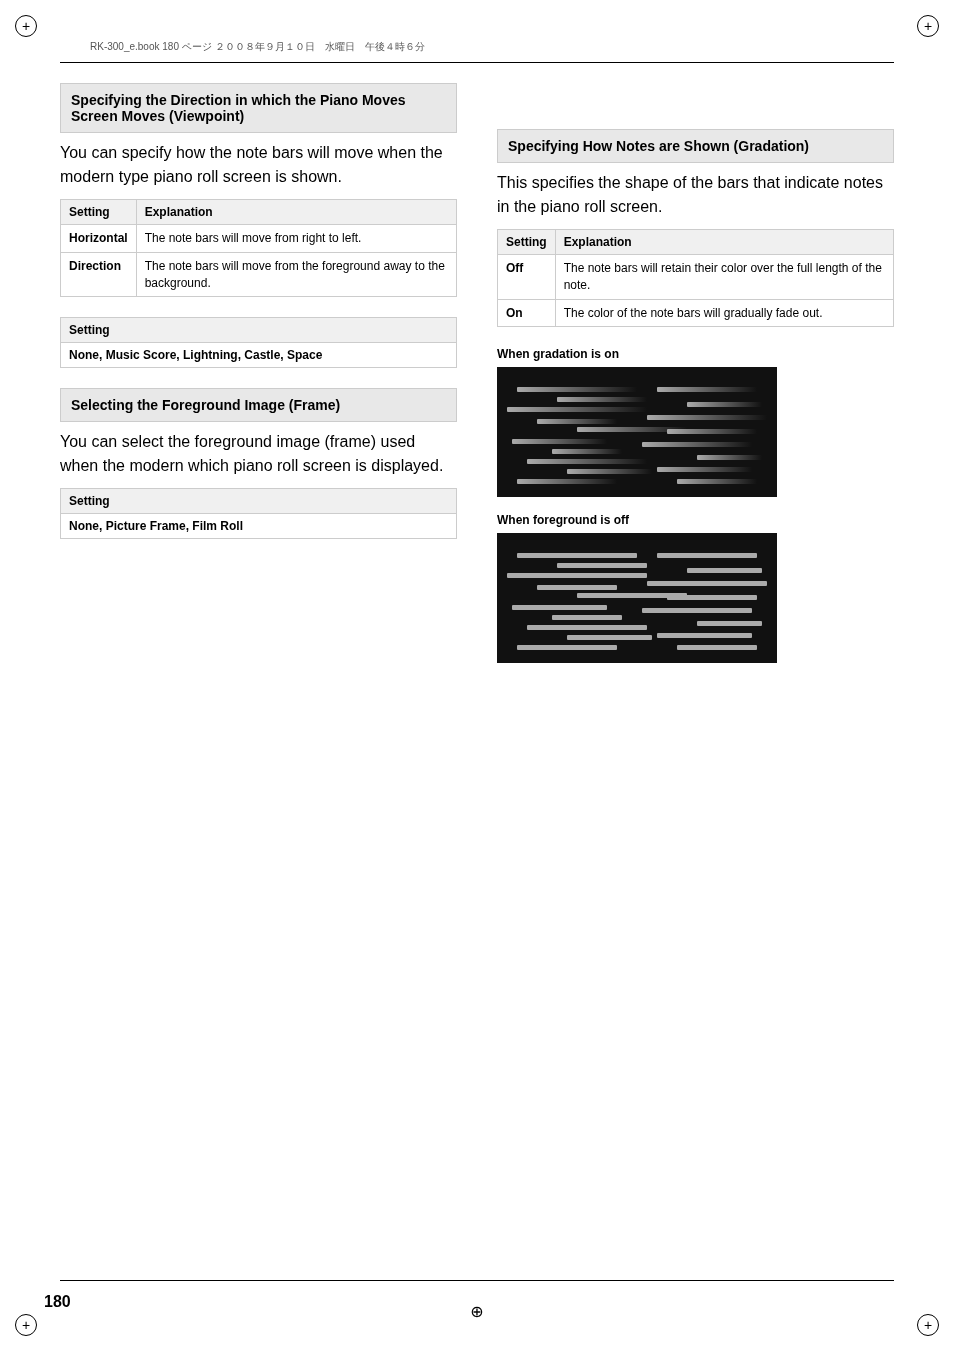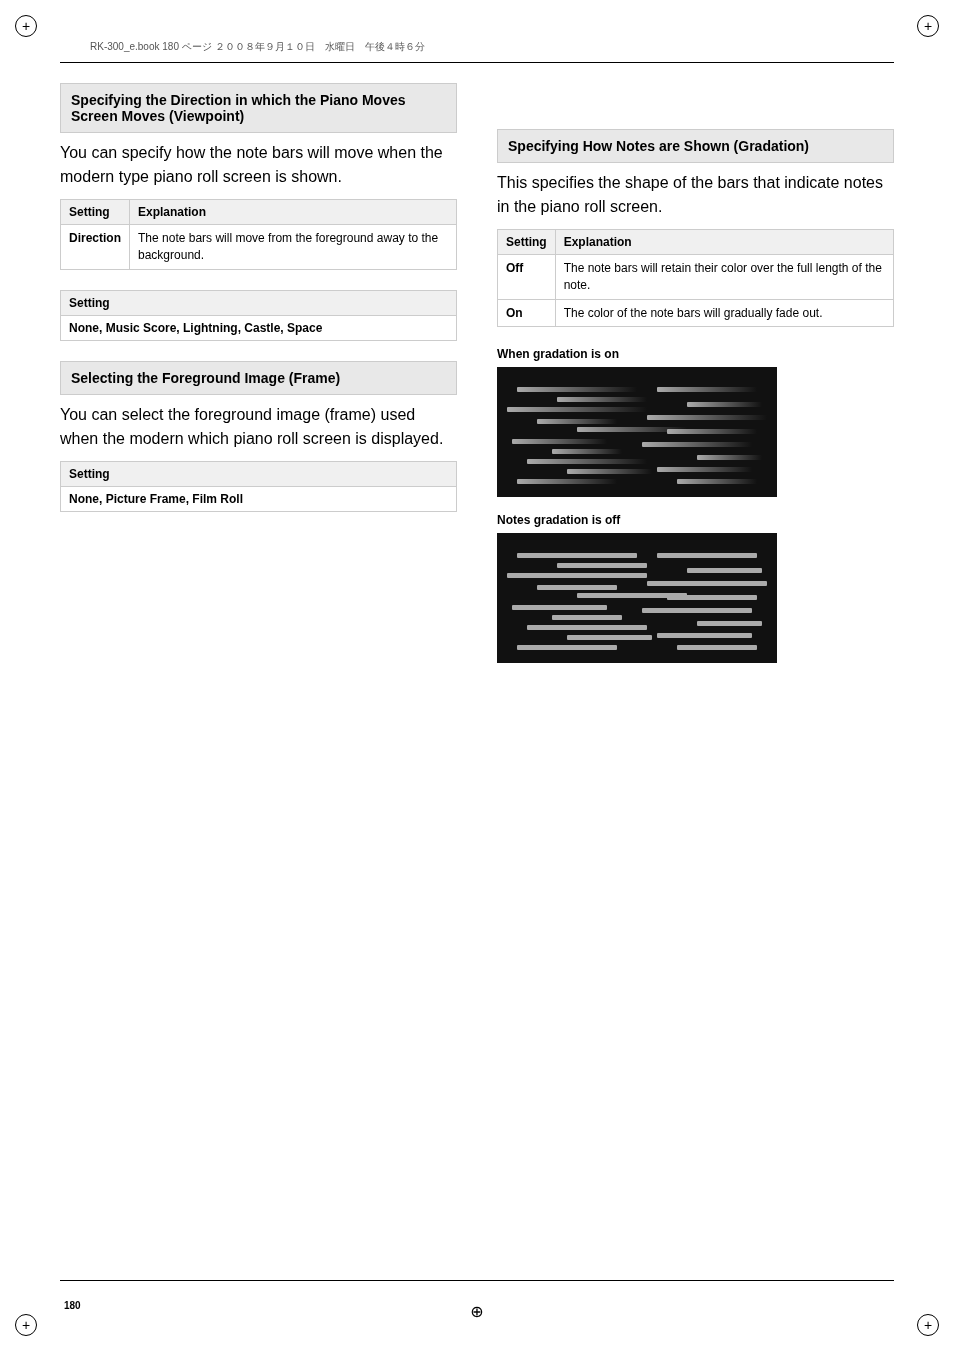--- a/index.html
+++ b/index.html
@@ -131,22 +131,22 @@
     .gradation-off .bar {
       position: absolute;
       height: 5px;
       background: #888;
       border-radius: 1px;
     }
 
     .page-number {
       position: absolute;
       bottom: 40px;
-      left: 64px;
-      font-size: 10px;
+      left: 44px;
+      font-size: 16px;
       font-weight: bold;
     }
 
     .bottom-divider {
       position: absolute;
       bottom: 70px;
       left: 60px;
       right: 60px;
       border: none;
       border-top: 1px solid #000;
@@ -221,20 +221,24 @@
         </div>
         <p class="section-body-text">You can specify how the note bars will move when the modern type piano roll screen is shown.</p>
         <table class="settings-table">
           <thead>
             <tr>
               <th>Setting</th>
               <th>Explanation</th>
             </tr>
           </thead>
           <tbody>
+            <tr>
+              <td>Horizontal</td>
+              <td>The note bars will move from right to left.</td>
+            </tr>
             <tr>
               <td>Direction</td>
               <td>The note bars will move from the foreground away to the background.</td>
             </tr>
           </tbody>
         </table>
       </div>
 
       <div>
         <table class="setting-only-table">
@@ -313,21 +317,21 @@
             <div class="bar" style="top: 20px; left: 160px; width: 100px; background: linear-gradient(to right, rgb(170, 170, 170), transparent);"></div>
             <div class="bar" style="top: 35px; left: 190px; width: 75px; background: linear-gradient(to right, rgb(170, 170, 170), transparent);"></div>
             <div class="bar" style="top: 48px; left: 150px; width: 120px; background: linear-gradient(to right, rgb(170, 170, 170), transparent);"></div>
             <div class="bar" style="top: 62px; left: 170px; width: 90px; background: linear-gradient(to right, rgb(170, 170, 170), transparent);"></div>
             <div class="bar" style="top: 75px; left: 145px; width: 110px; background: linear-gradient(to right, rgb(170, 170, 170), transparent);"></div>
             <div class="bar" style="top: 88px; left: 200px; width: 65px; background: linear-gradient(to right, rgb(170, 170, 170), transparent);"></div>
             <div class="bar" style="top: 100px; left: 160px; width: 95px; background: linear-gradient(to right, rgb(170, 170, 170), transparent);"></div>
             <div class="bar" style="top: 112px; left: 180px; width: 80px; background: linear-gradient(to right, rgb(170, 170, 170), transparent);"></div>
           </div>
 
-        <p class="when-label">Notes gradation is off</p>
+        <p class="when-label">When foreground is off</p>
         <div class="piano-roll-img gradation-off" id="piano-roll-off">
         <div class="bar" style="top: 20px; left: 20px; width: 120px; background: rgb(170, 170, 170);"></div>
             <div class="bar" style="top: 30px; left: 60px; width: 90px; background: rgb(170, 170, 170);"></div>
             <div class="bar" style="top: 40px; left: 10px; width: 140px; background: rgb(170, 170, 170);"></div>
             <div class="bar" style="top: 52px; left: 40px; width: 80px; background: rgb(170, 170, 170);"></div>
             <div class="bar" style="top: 60px; left: 80px; width: 110px; background: rgb(170, 170, 170);"></div>
             <div class="bar" style="top: 72px; left: 15px; width: 95px; background: rgb(170, 170, 170);"></div>
             <div class="bar" style="top: 82px; left: 55px; width: 70px; background: rgb(170, 170, 170);"></div>
             <div class="bar" style="top: 92px; left: 30px; width: 120px; background: rgb(170, 170, 170);"></div>
             <div class="bar" style="top: 102px; left: 70px; width: 85px; background: rgb(170, 170, 170);"></div>

